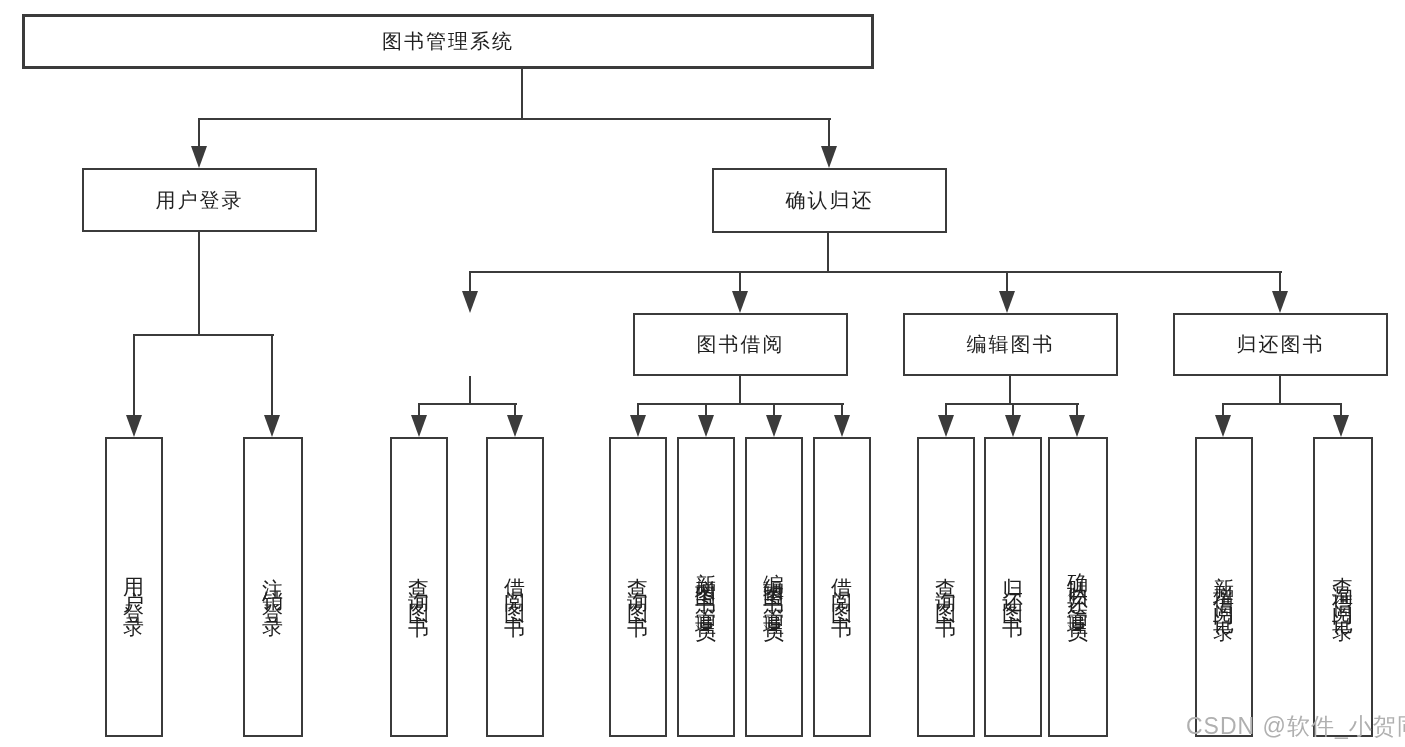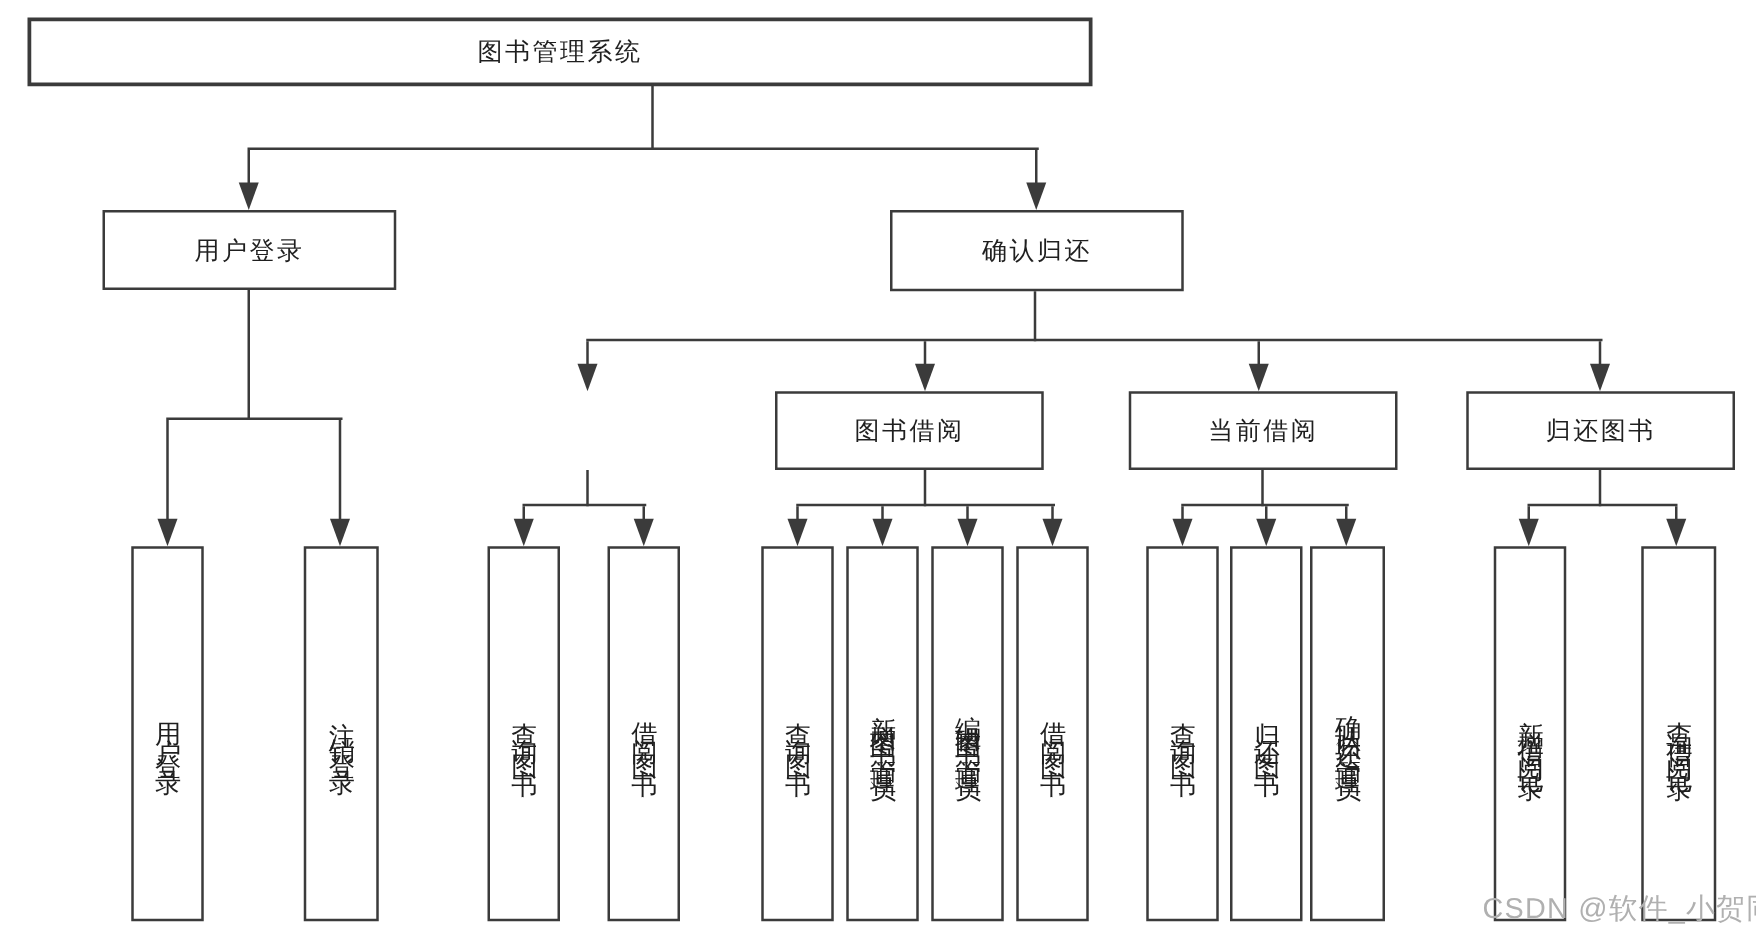--- a/index.html
+++ b/index.html
@@ -61,22 +61,22 @@
   <div class="hline" style="left:469px;top:271px;width:813px;height:2px;"></div>
   <div class="vline" style="left:469px;top:273px;width:2px;height:20px;"></div>
   <div class="arrow" style="left:462px;top:291px;"></div>
   <div class="vline" style="left:739px;top:273px;width:2px;height:20px;"></div>
   <div class="arrow" style="left:732px;top:291px;"></div>
   <div class="vline" style="left:1006px;top:273px;width:2px;height:20px;"></div>
   <div class="arrow" style="left:999px;top:291px;"></div>
   <div class="vline" style="left:1279px;top:273px;width:2px;height:20px;"></div>
   <div class="arrow" style="left:1272px;top:291px;"></div>
 
-  <div class="box" style="left:620px;top:313px;width:215px;height:63px;">图书借阅</div>
-  <div class="box" style="left:903px;top:313px;width:215px;height:63px;">当前借阅</div>
+  <div class="box" style="left:633px;top:313px;width:215px;height:63px;">图书借阅</div>
+  <div class="box" style="left:903px;top:313px;width:215px;height:63px;">编辑图书</div>
   <div class="box" style="left:1173px;top:313px;width:215px;height:63px;">归还图书</div>
 
   <div class="vline" style="left:469px;top:376px;width:2px;height:29px;"></div>
   <div class="hline" style="left:418px;top:403px;width:99px;height:2px;"></div>
   <div class="vline" style="left:418px;top:405px;width:2px;height:12px;"></div>
   <div class="arrow" style="left:411px;top:415px;"></div>
   <div class="vline" style="left:514px;top:405px;width:2px;height:12px;"></div>
   <div class="arrow" style="left:507px;top:415px;"></div>
 
   <div class="vline" style="left:739px;top:376px;width:2px;height:29px;"></div>

